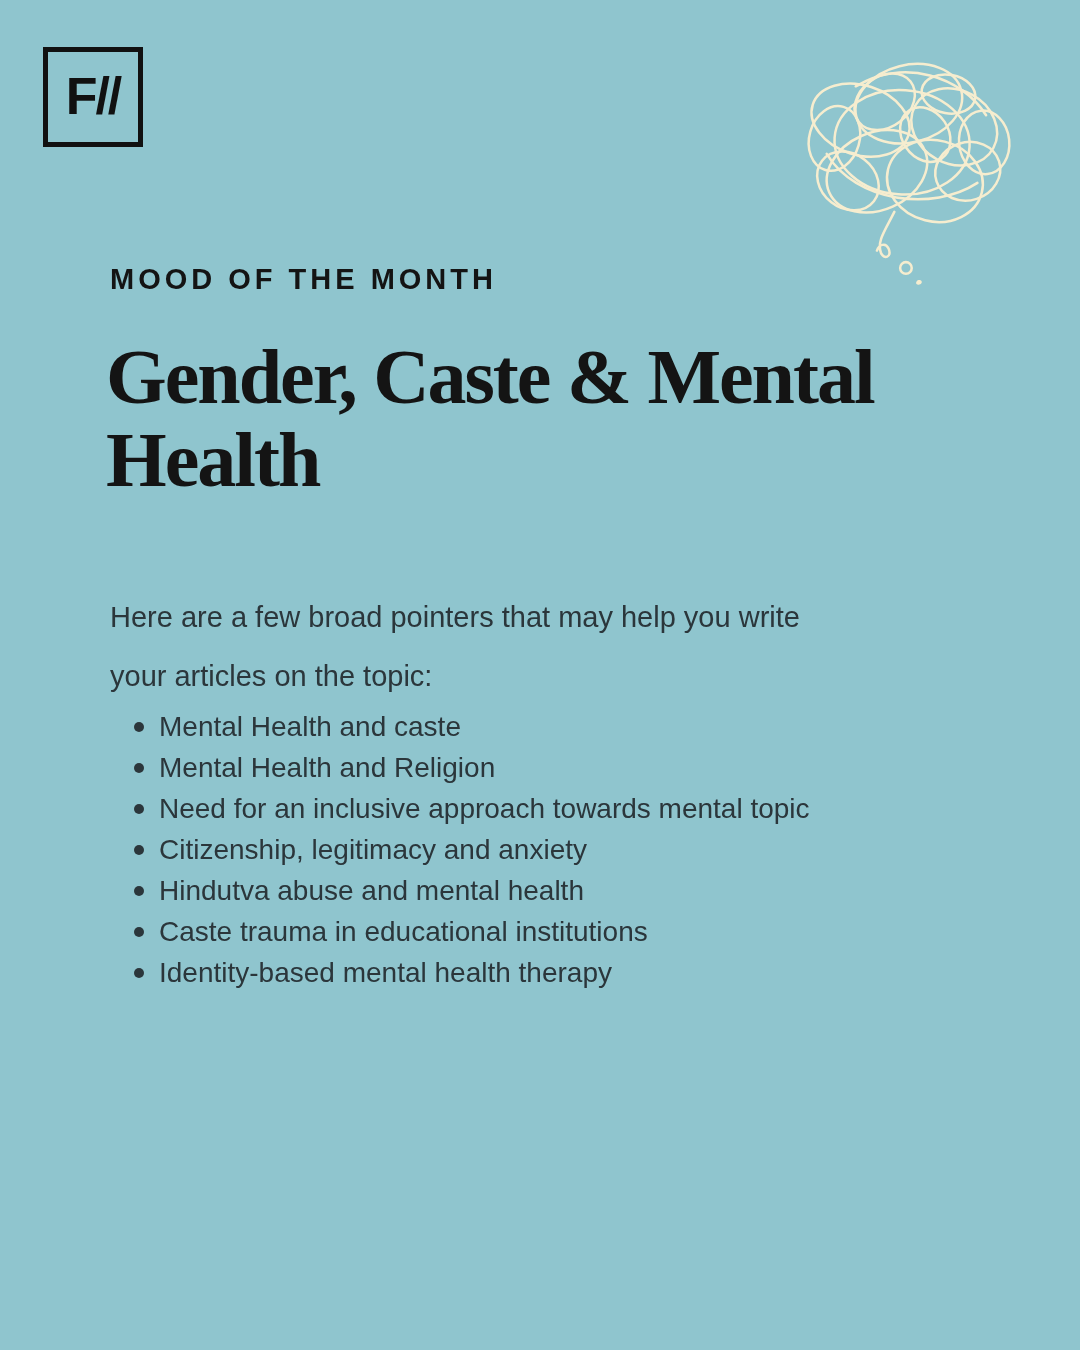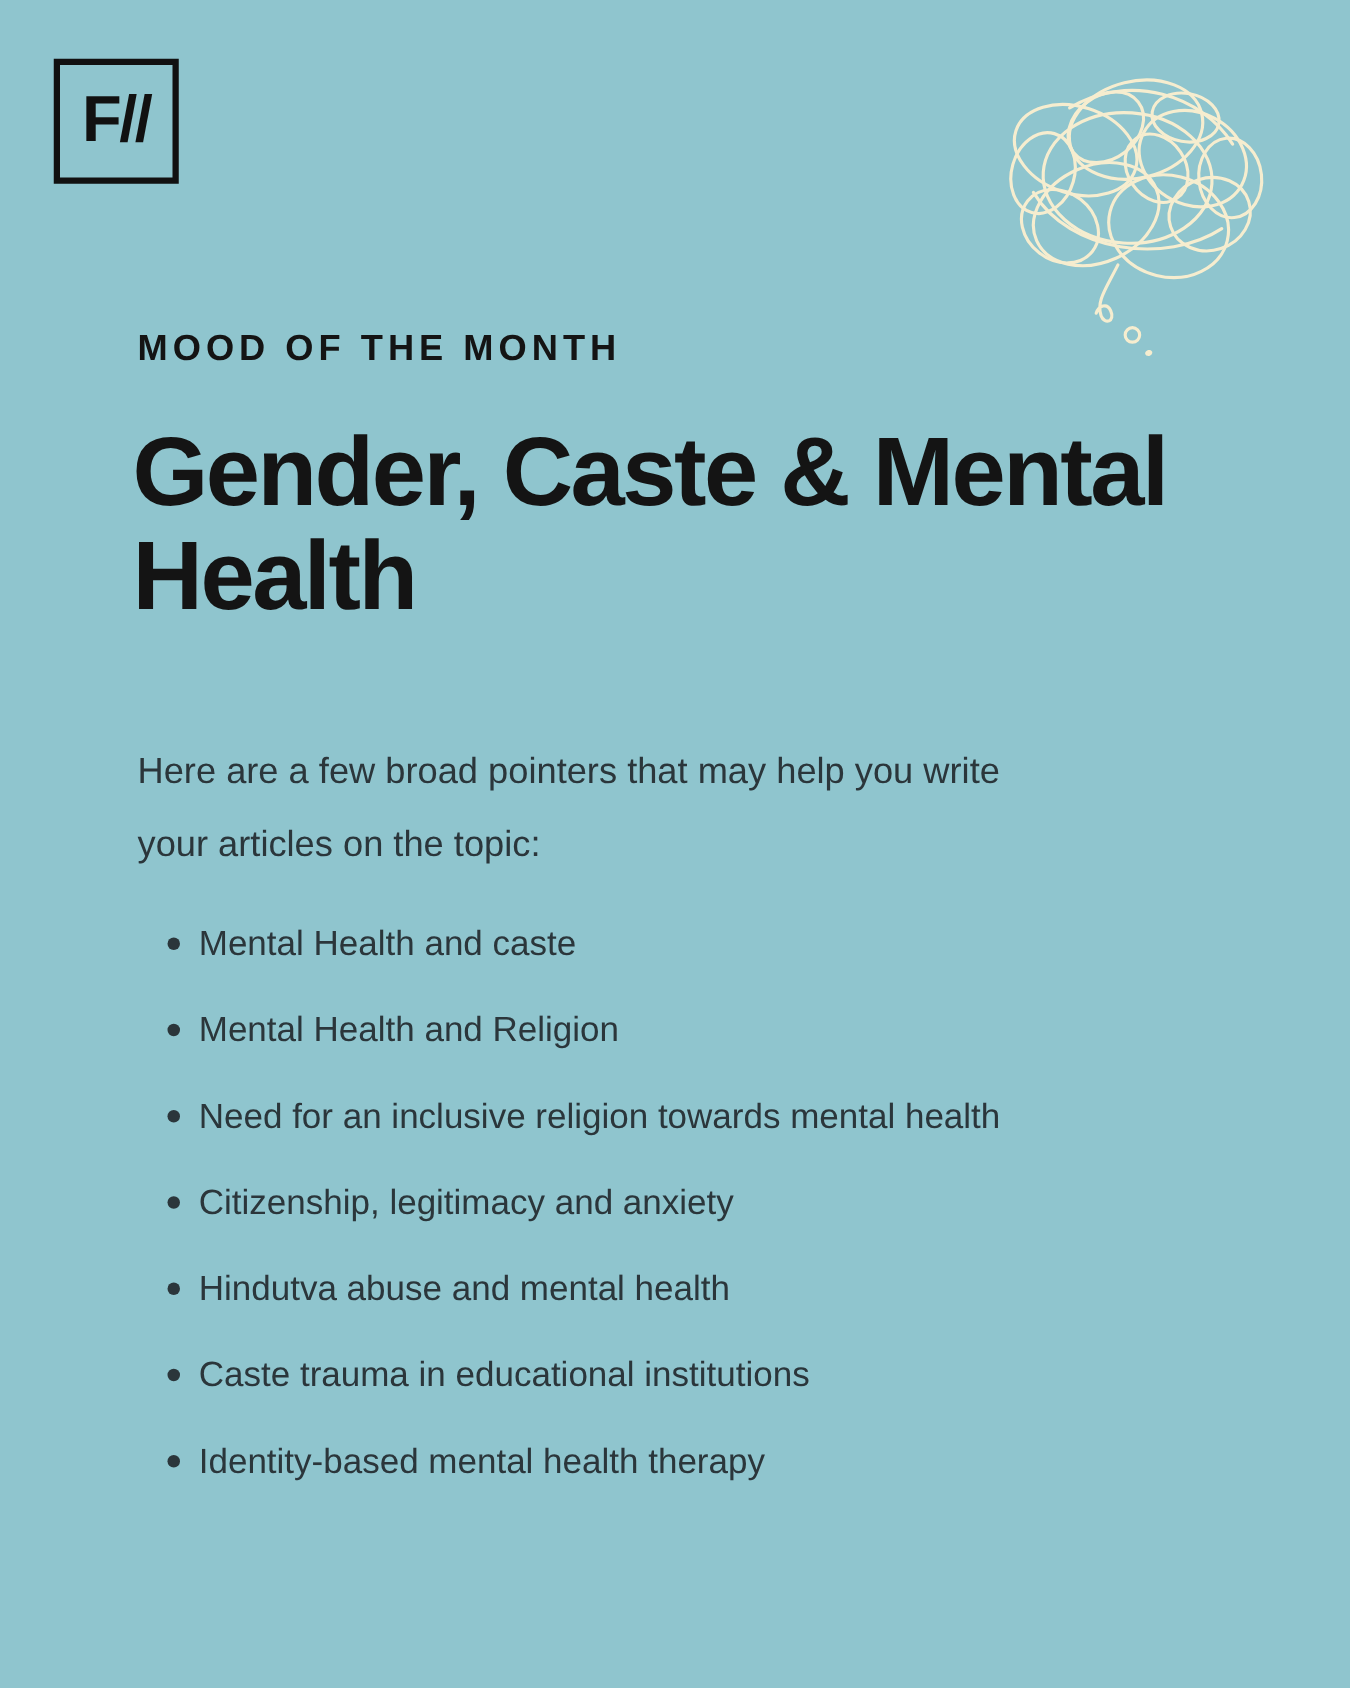--- a/index.html
+++ b/index.html
@@ -45,37 +45,37 @@
     font-size:29px;font-weight:800;letter-spacing:4px;
     color:var(--heading);
     white-space:pre;
     text-align:center;
   }
   .title{
     position:absolute;left:106px;top:336px;
     font-size:78px;font-weight:800;line-height:1.06;
     letter-spacing:-2px;color:var(--heading);
     white-space:pre;
+    font-family:Liberation Serif, serif;
   }
   .intro{
     position:absolute;left:110px;top:588px;
     font-size:29px;line-height:59px;
     color:var(--body_text);
     white-space:pre;
   }
   .bullets{
     position:absolute;left:134px;top:706px;
     list-style:none;
     width:900px;
   }
   .bullet-item{
     display:flex;align-items:flex-start;
     font-size:28px;line-height:41px;
     color:var(--body_text);
-    margin-top:28px;
   }
   .dot{
     flex:none;width:10px;height:10px;border-radius:50%;
     background:var(--body_text);
     margin:16px 15px 0 0;
   }
   .bullet-text{white-space:pre;}
 </style>
 </head>
 <body>
@@ -121,21 +121,21 @@
       <li class="bullet-item">
       <span class="dot"></span>
       <span class="bullet-text">Mental Health and caste</span>
     </li>
       <li class="bullet-item">
       <span class="dot"></span>
       <span class="bullet-text">Mental Health and Religion</span>
     </li>
       <li class="bullet-item">
       <span class="dot"></span>
-      <span class="bullet-text">Need for an inclusive religion towards mental health</span>
+      <span class="bullet-text">Need for an inclusive approach towards mental topic</span>
     </li>
       <li class="bullet-item">
       <span class="dot"></span>
       <span class="bullet-text">Citizenship, legitimacy and anxiety</span>
     </li>
       <li class="bullet-item">
       <span class="dot"></span>
       <span class="bullet-text">Hindutva abuse and mental health</span>
     </li>
       <li class="bullet-item">

